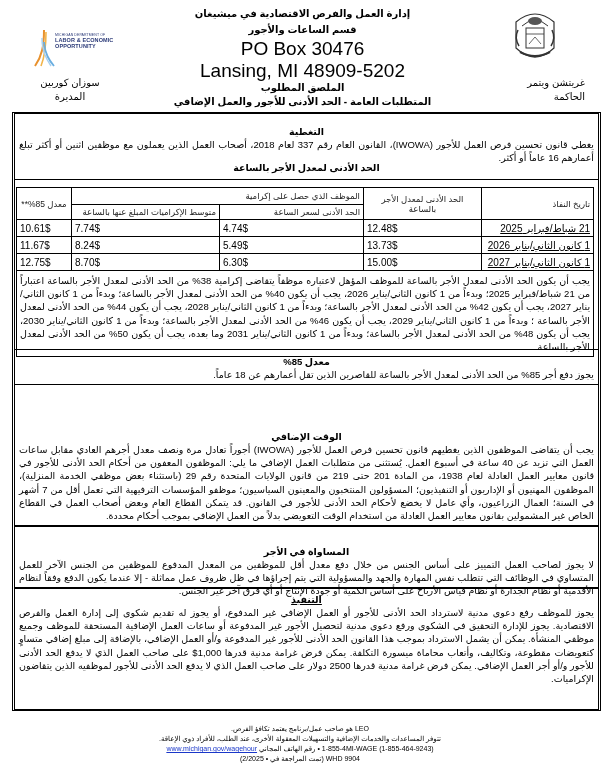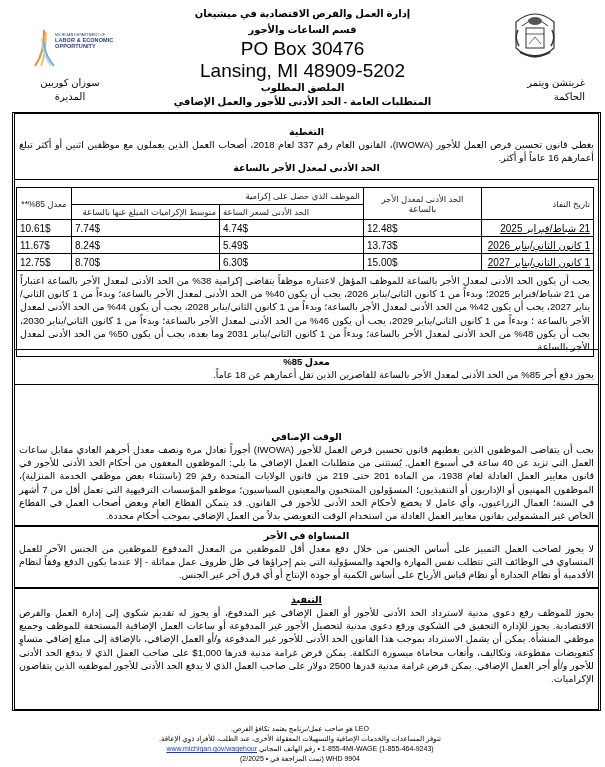--- a/index.html
+++ b/index.html
@@ -101,21 +101,21 @@
     <div class="sec-title" style="margin-top:8px">الحد الأدنى لمعدل الأجر بالساعة</div>
     <table class="mw-table" style="top:33px; left:1px; width:578px;">
       <tbody>
           <tr style="height:17px">
         <th rowspan="2" style="width:112px; text-align:right">تاريخ النفاذ</th>
         <th rowspan="2" style="width:118px; text-align:center">الحد الأدنى لمعدل الأجر بالساعة</th>
         <th colspan="2" style="text-align:right">الموظف الذي حصل على إكرامية</th>
         <th rowspan="2" style="width:55px; text-align:center">معدل 85%**</th>
       </tr>
       <tr style="height:15px">
-        <th style="width:144px; text-align:left">الحد الأدنى لسعر الساعة</th>
+        <th style="width:144px; text-align:right">الحد الأدنى لسعر الساعة</th>
         <th style="text-align:right">متوسط الإكراميات المبلغ عنها بالساعة</th>
       </tr>
       <tr style="height:17px">
         <td class="date">21 شباط/فبراير 2025</td>
         <td class="num">12.48$</td>
         <td class="num">4.74$</td>
         <td class="num">7.74$</td>
         <td class="num">10.61$</td>
       </tr>
       <tr style="height:17px">
@@ -144,21 +144,21 @@
     <div class="sec-body">يجوز دفع أجر 85% من الحد الأدنى لمعدل الأجر بالساعة للقاصرين الذين تقل أعمارهم عن 18 عاماً.</div>
   </div>
 
 
   <div class="sec" style="top:314px; height:99px; border-bottom:2px solid #000;">
     <div class="sec-title" style="margin-top:3px">الوقت الإضافي</div>
     <div class="sec-body">يجب أن يتقاضى الموظفون الذين يغطيهم قانون تحسين فرص العمل للأجور (IWOWA) أجوراً تعادل مرة ونصف معدل أجرهم العادي مقابل ساعات العمل التي تزيد عن 40 ساعة في أسبوع العمل. يُستثنى من متطلبات العمل الإضافي ما يلي: الموظفون المعفون من أحكام الحد الأدنى للأجور في قانون معايير العمل العادلة لعام 1938، من المادة 201 حتى 219 من قانون الولايات المتحدة رقم 29 (باستثناء بعض موظفي الخدمة المنزلية)، الموظفون المهنيون أو الإداريون أو التنفيذيون؛ المسؤولون المنتخبون والمعينون السياسيون؛ موظفو المؤسسات الترفيهية التي تعمل أقل من 7 أشهر في السنة؛ العمال الزراعيون، وأي عامل لا يخضع لأحكام الحد الأدنى للأجور في القانون. قد يتمكن القطاع العام وبعض أصحاب العمل في القطاع الخاص غير المشمولين بقانون معايير العمل العادلة من استخدام الوقت التعويضي بدلاً من العمل الإضافي بموجب أحكام محددة.</div>
   </div>
 
   <div class="sec" style="top:413px; height:62px; border-bottom:2px solid #000;">
-    <div class="sec-title" style="margin-top:3px">المساواة في الأجر</div>
+    <div class="sec-title" style="margin-top:19px">المساواة في الأجر</div>
     <div class="sec-body">لا يجوز لصاحب العمل التمييز على أساس الجنس من خلال دفع معدل أقل للموظفين من المعدل المدفوع للموظفين من الجنس الآخر للعمل المتساوي في الوظائف التي تتطلب نفس المهارة والجهد والمسؤولية التي يتم إجراؤها في ظل ظروف عمل مماثلة - إلا عندما يكون الدفع وفقاً لنظام الأقدمية أو نظام الجدارة أو نظام قياس الأرباح على أساس الكمية أو جودة الإنتاج أو أي فرق آخر غير الجنس.</div>
   </div>
 
   <div class="sec" style="top:475px; height:120px; border-bottom:none;">
     <div class="sec-title underline" style="margin-top:5px">التنفيذ</div>
     <div class="sec-body">يجوز للموظف رفع دعوى مدنية لاسترداد الحد الأدنى للأجور أو العمل الإضافي غير المدفوع، أو يجوز له تقديم شكوى إلى إدارة العمل والفرص الاقتصادية. يجوز للإدارة التحقيق في الشكوى ورفع دعوى مدنية لتحصيل الأجور غير المدفوعة أو ساعات العمل الإضافية المستحقة للموظف وجميع موظفي المنشأة. يمكن أن يشمل الاسترداد بموجب هذا القانون الحد الأدنى للأجور غير المدفوعة و/أو العمل الإضافي، بالإضافة إلى مبلغ إضافي متساوٍ كتعويضات مقطوعة، وتكاليف، وأتعاب محاماة ميسورة التكلفة. يمكن فرض غرامة مدنية قدرها 1,000$ على صاحب العمل الذي لا يدفع الحد الأدنى للأجور و/أو أجر العمل الإضافي. يمكن فرض غرامة مدنية قدرها 2500 دولار على صاحب العمل الذي لا يدفع الحد الأدنى للأجور لموظفيه الذين يتقاضون الإكراميات.</div>
   </div>
 </div>
 
 <div class="footer">

